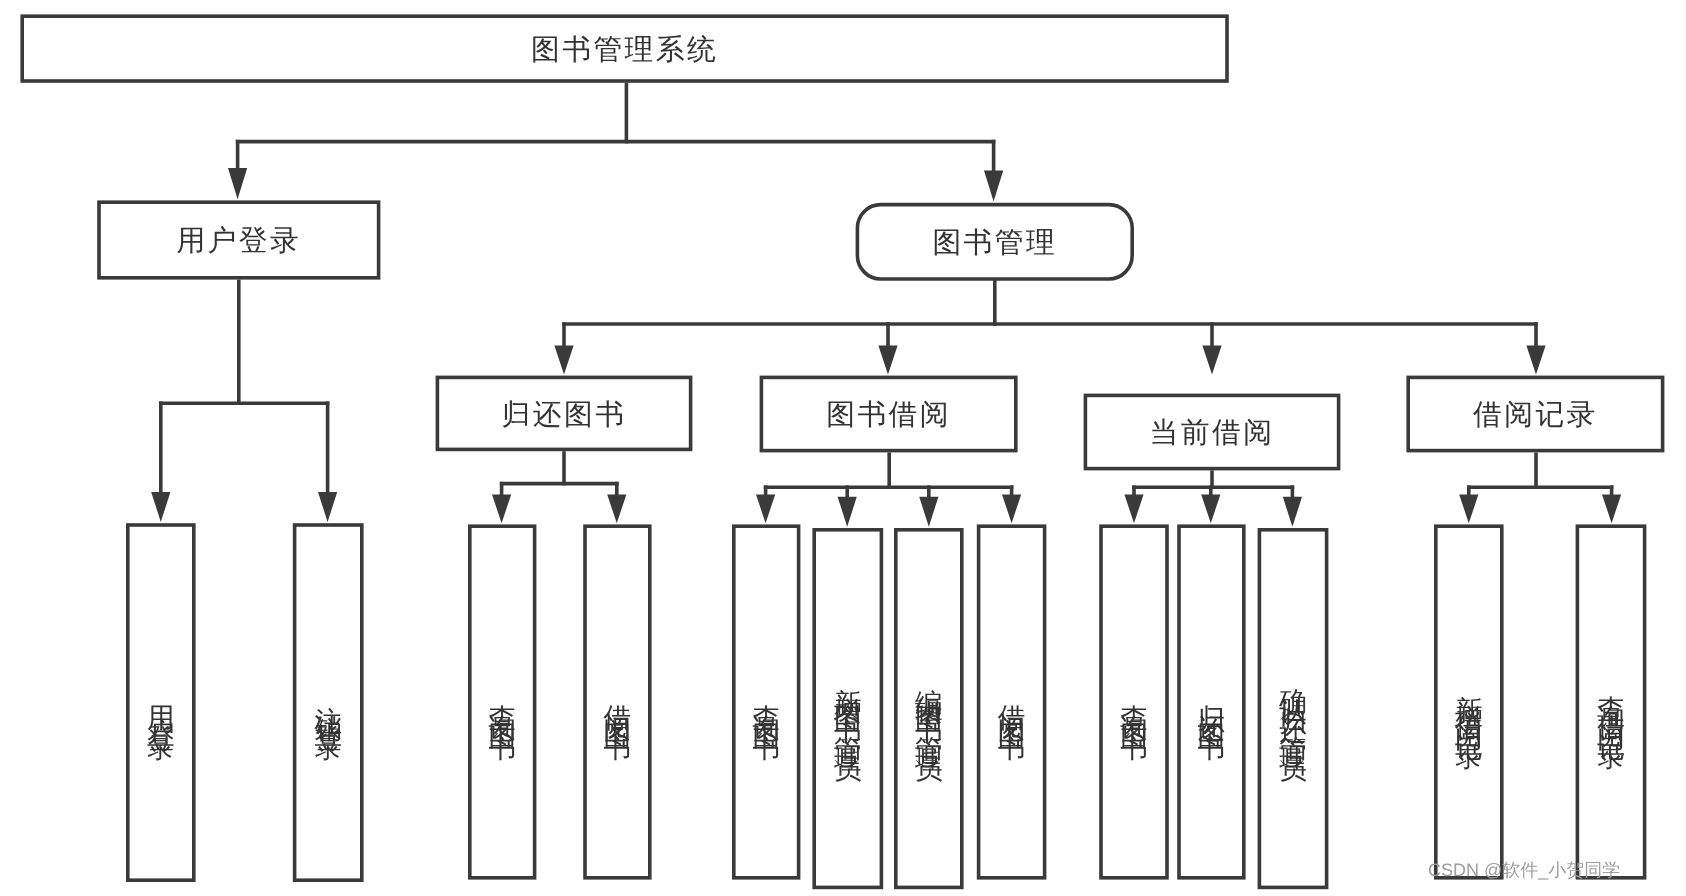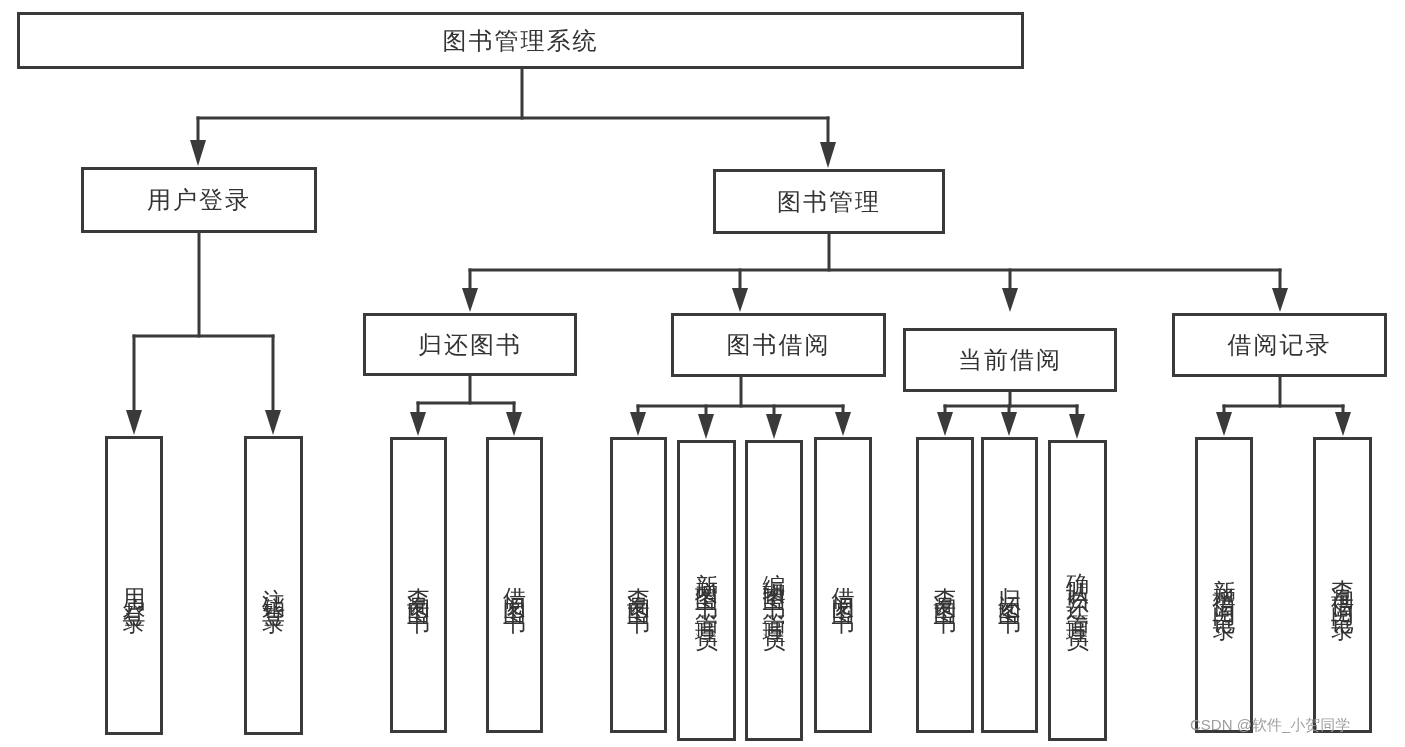--- a/index.html
+++ b/index.html
@@ -142,28 +142,28 @@
     <polygon class="chead" points="1335,412 1351,412 1343,436"></polygon>
   </svg>
 
   <div class="hbox" style="left:17px; top:12px; width:1007px; height:57px;">
     <span class="hlabel">图书管理系统</span>
   </div>
 
   <div class="hbox" style="left:81px; top:167px; width:236px; height:66px;">
     <span class="hlabel">用户登录</span>
   </div>
-  <div class="hbox" style="left:713px; top:169px; width:232px; height:65px;">
+  <div class="hbox" style="left:713px; top:169px; width:232px; height:65px;border-radius:21px;">
     <span class="hlabel">图书管理</span>
   </div>
 
   <div class="hbox" style="left:363px; top:313px; width:214px; height:63px;">
     <span class="hlabel">归还图书</span>
   </div>
-  <div class="hbox" style="left:633px; top:313px; width:215px; height:64px;margin-left:38px;">
+  <div class="hbox" style="left:633px; top:313px; width:215px; height:64px;">
     <span class="hlabel">图书借阅</span>
   </div>
   <div class="hbox" style="left:903px; top:313px; width:214px; height:64px;margin-top:15px;">
     <span class="hlabel">当前借阅</span>
   </div>
   <div class="hbox" style="left:1172px; top:313px; width:215px; height:64px;">
     <span class="hlabel">借阅记录</span>
   </div>
 
   <div class="vbox" style="left:105px; top:436px; width:58px; height:299px;">

